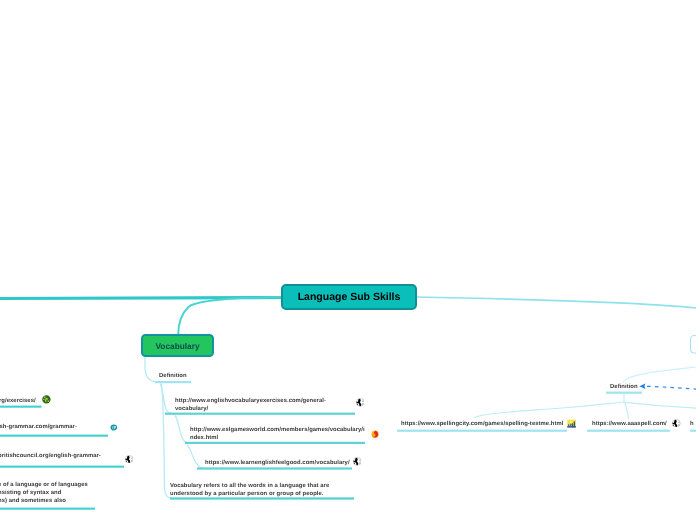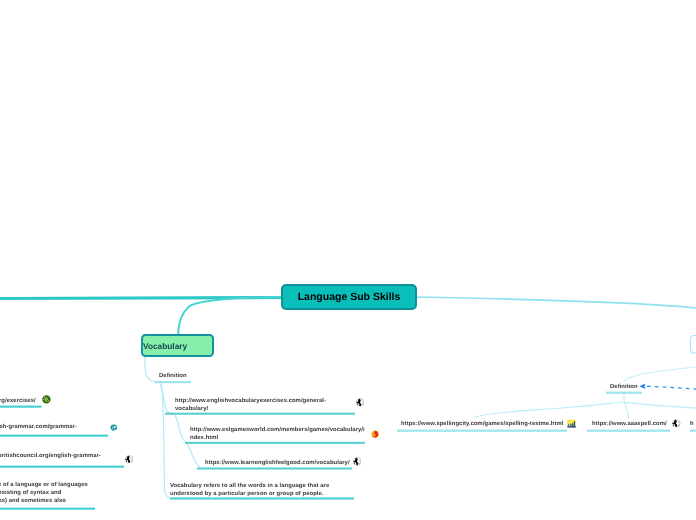--- a/index.html
+++ b/index.html
@@ -9,22 +9,22 @@
   #stage{position:relative;width:696px;height:520px;background:#fff;overflow:hidden;
          will-change:transform;transform:translateZ(0);margin-top:36px;}
   svg.links{position:absolute;left:0;top:0;width:696px;height:520px;pointer-events:none;}
 
   .central-node{position:absolute;left:281px;top:248px;width:132px;height:22px;
     background:#0abfba;border:2px solid #0f8f96;border-radius:5px;
     display:flex;align-items:center;justify-content:center;
     font-size:10.5px;font-weight:bold;color:#000;}
 
   .topic-node{position:absolute;left:141px;top:298px;width:69px;height:19px;
-    background:#86efac;border:2px solid #1592a0;border-radius:4.5px;
-    display:flex;align-items:center;
+    background:#22c55e;border:2px solid #1592a0;border-radius:4.5px;
+    display:flex;align-items:center;justify-content:center;
     font-size:8.3px;font-weight:bold;color:#14484c;}
 
   .txt{position:absolute;font-weight:bold;color:#3a3a3a;white-space:pre;
        line-height:8.2px;font-size:5.9px;letter-spacing:0.05px;}
   .ico{position:absolute;width:9px;height:9px;}
 </style>
 </head>
 <body>
 
 <svg width="0" height="0" style="position:absolute" aria-hidden="true">

